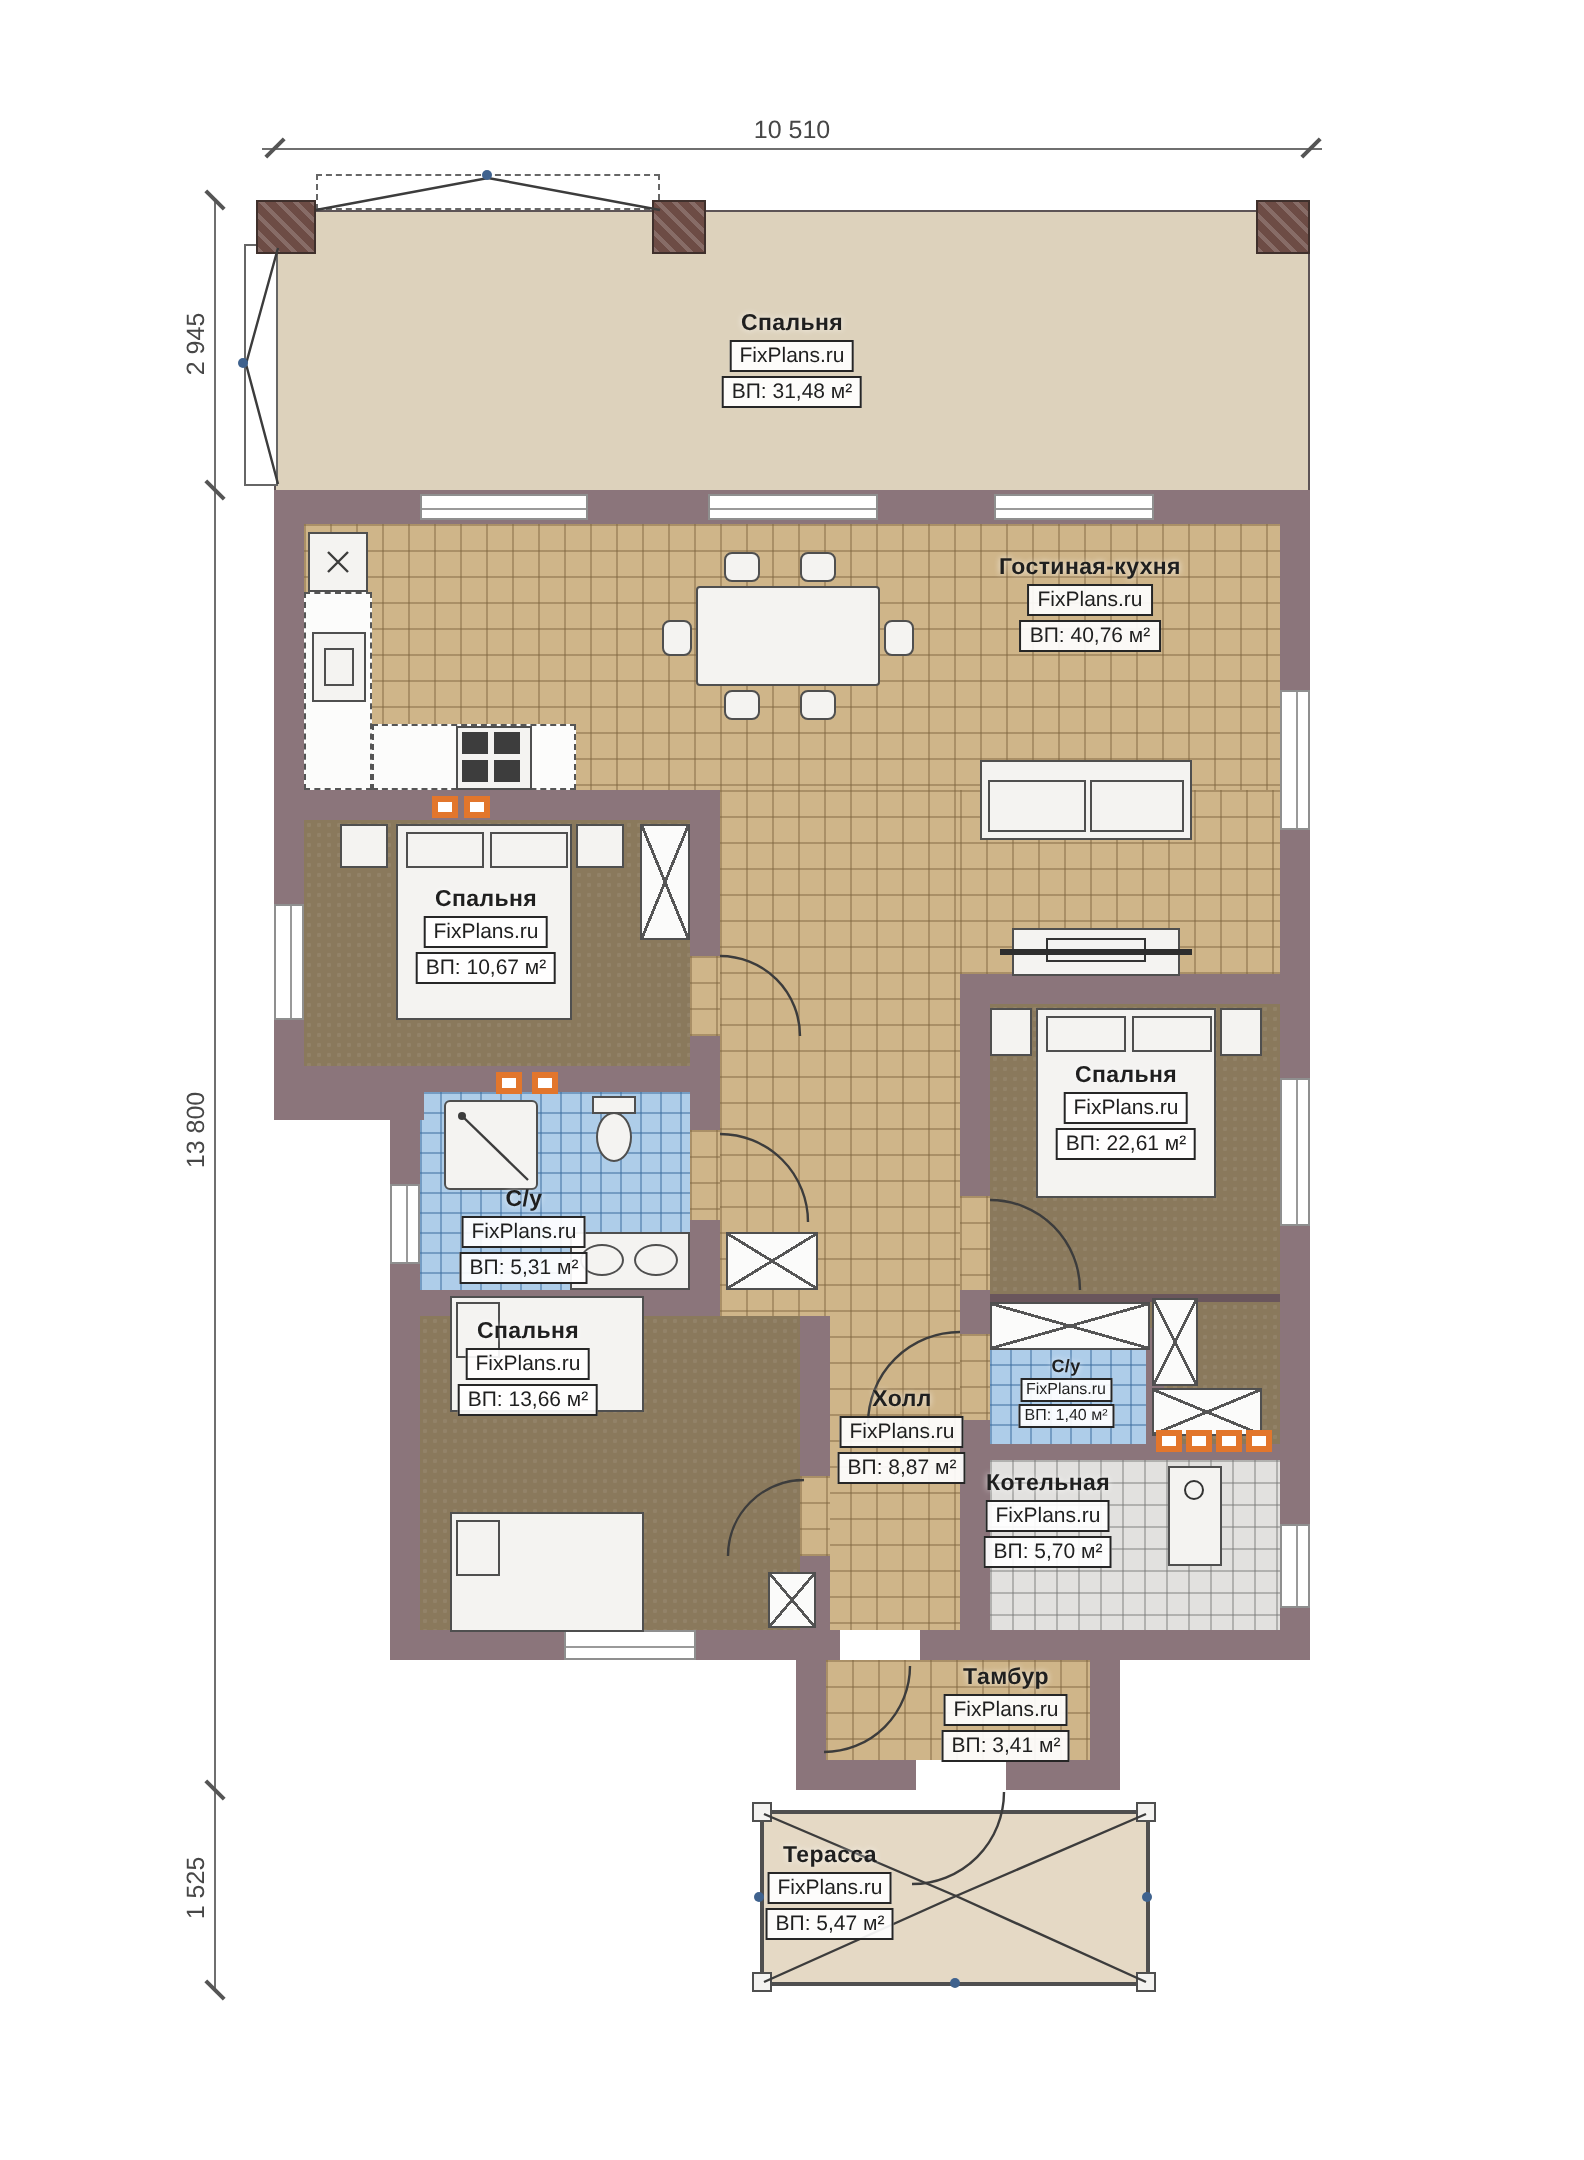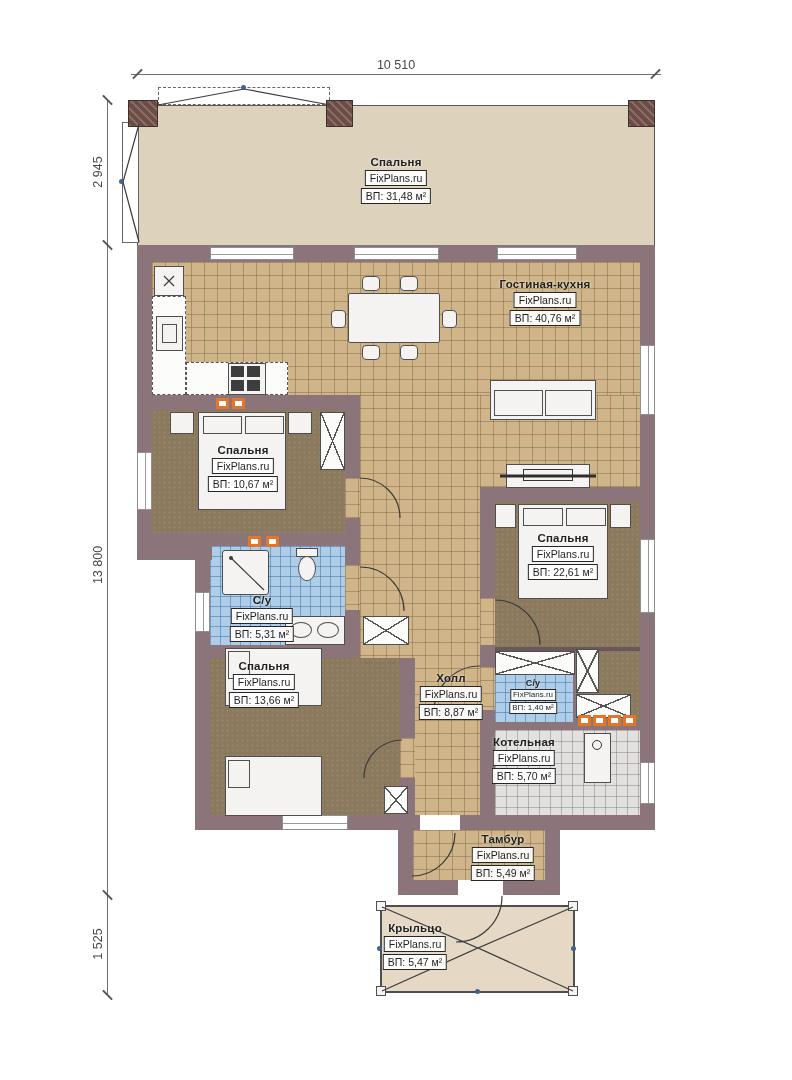--- a/index.html
+++ b/index.html
@@ -283,39 +283,39 @@
   <div class="rlabel" style="left:264px;top:660px">
     <div class="rname">Спальня</div>
     <div class="rbox">FixPlans.ru</div>
     <div class="rbox">ВП: 13,66 м²</div>
   </div>
   <div class="rlabel" style="left:563px;top:532px">
     <div class="rname">Спальня</div>
     <div class="rbox">FixPlans.ru</div>
     <div class="rbox">ВП: 22,61 м²</div>
   </div>
-  <div class="rlabel" style="left:451px;top:672px">
+  <div class="rlabel" style="left:451px;top:694px">
     <div class="rname">Холл</div>
     <div class="rbox">FixPlans.ru</div>
     <div class="rbox">ВП: 8,87 м²</div>
   </div>
   <div class="rlabel sm" style="left:533px;top:678px">
     <div class="rname">С/у</div>
     <div class="rbox">FixPlans.ru</div>
     <div class="rbox">ВП: 1,40 м²</div>
   </div>
   <div class="rlabel" style="left:524px;top:736px">
     <div class="rname">Котельная</div>
     <div class="rbox">FixPlans.ru</div>
     <div class="rbox">ВП: 5,70 м²</div>
   </div>
   <div class="rlabel" style="left:503px;top:833px">
     <div class="rname">Тамбур</div>
     <div class="rbox">FixPlans.ru</div>
-    <div class="rbox">ВП: 5,49 м²</div>
+    <div class="rbox">ВП: 3,41 м²</div>
   </div>
   <div class="rlabel" style="left:415px;top:922px">
-    <div class="rname">Крыльцо</div>
+    <div class="rname">Терасса</div>
     <div class="rbox">FixPlans.ru</div>
     <div class="rbox">ВП: 5,47 м²</div>
   </div>
 
 </div>
 
 </body></html>

